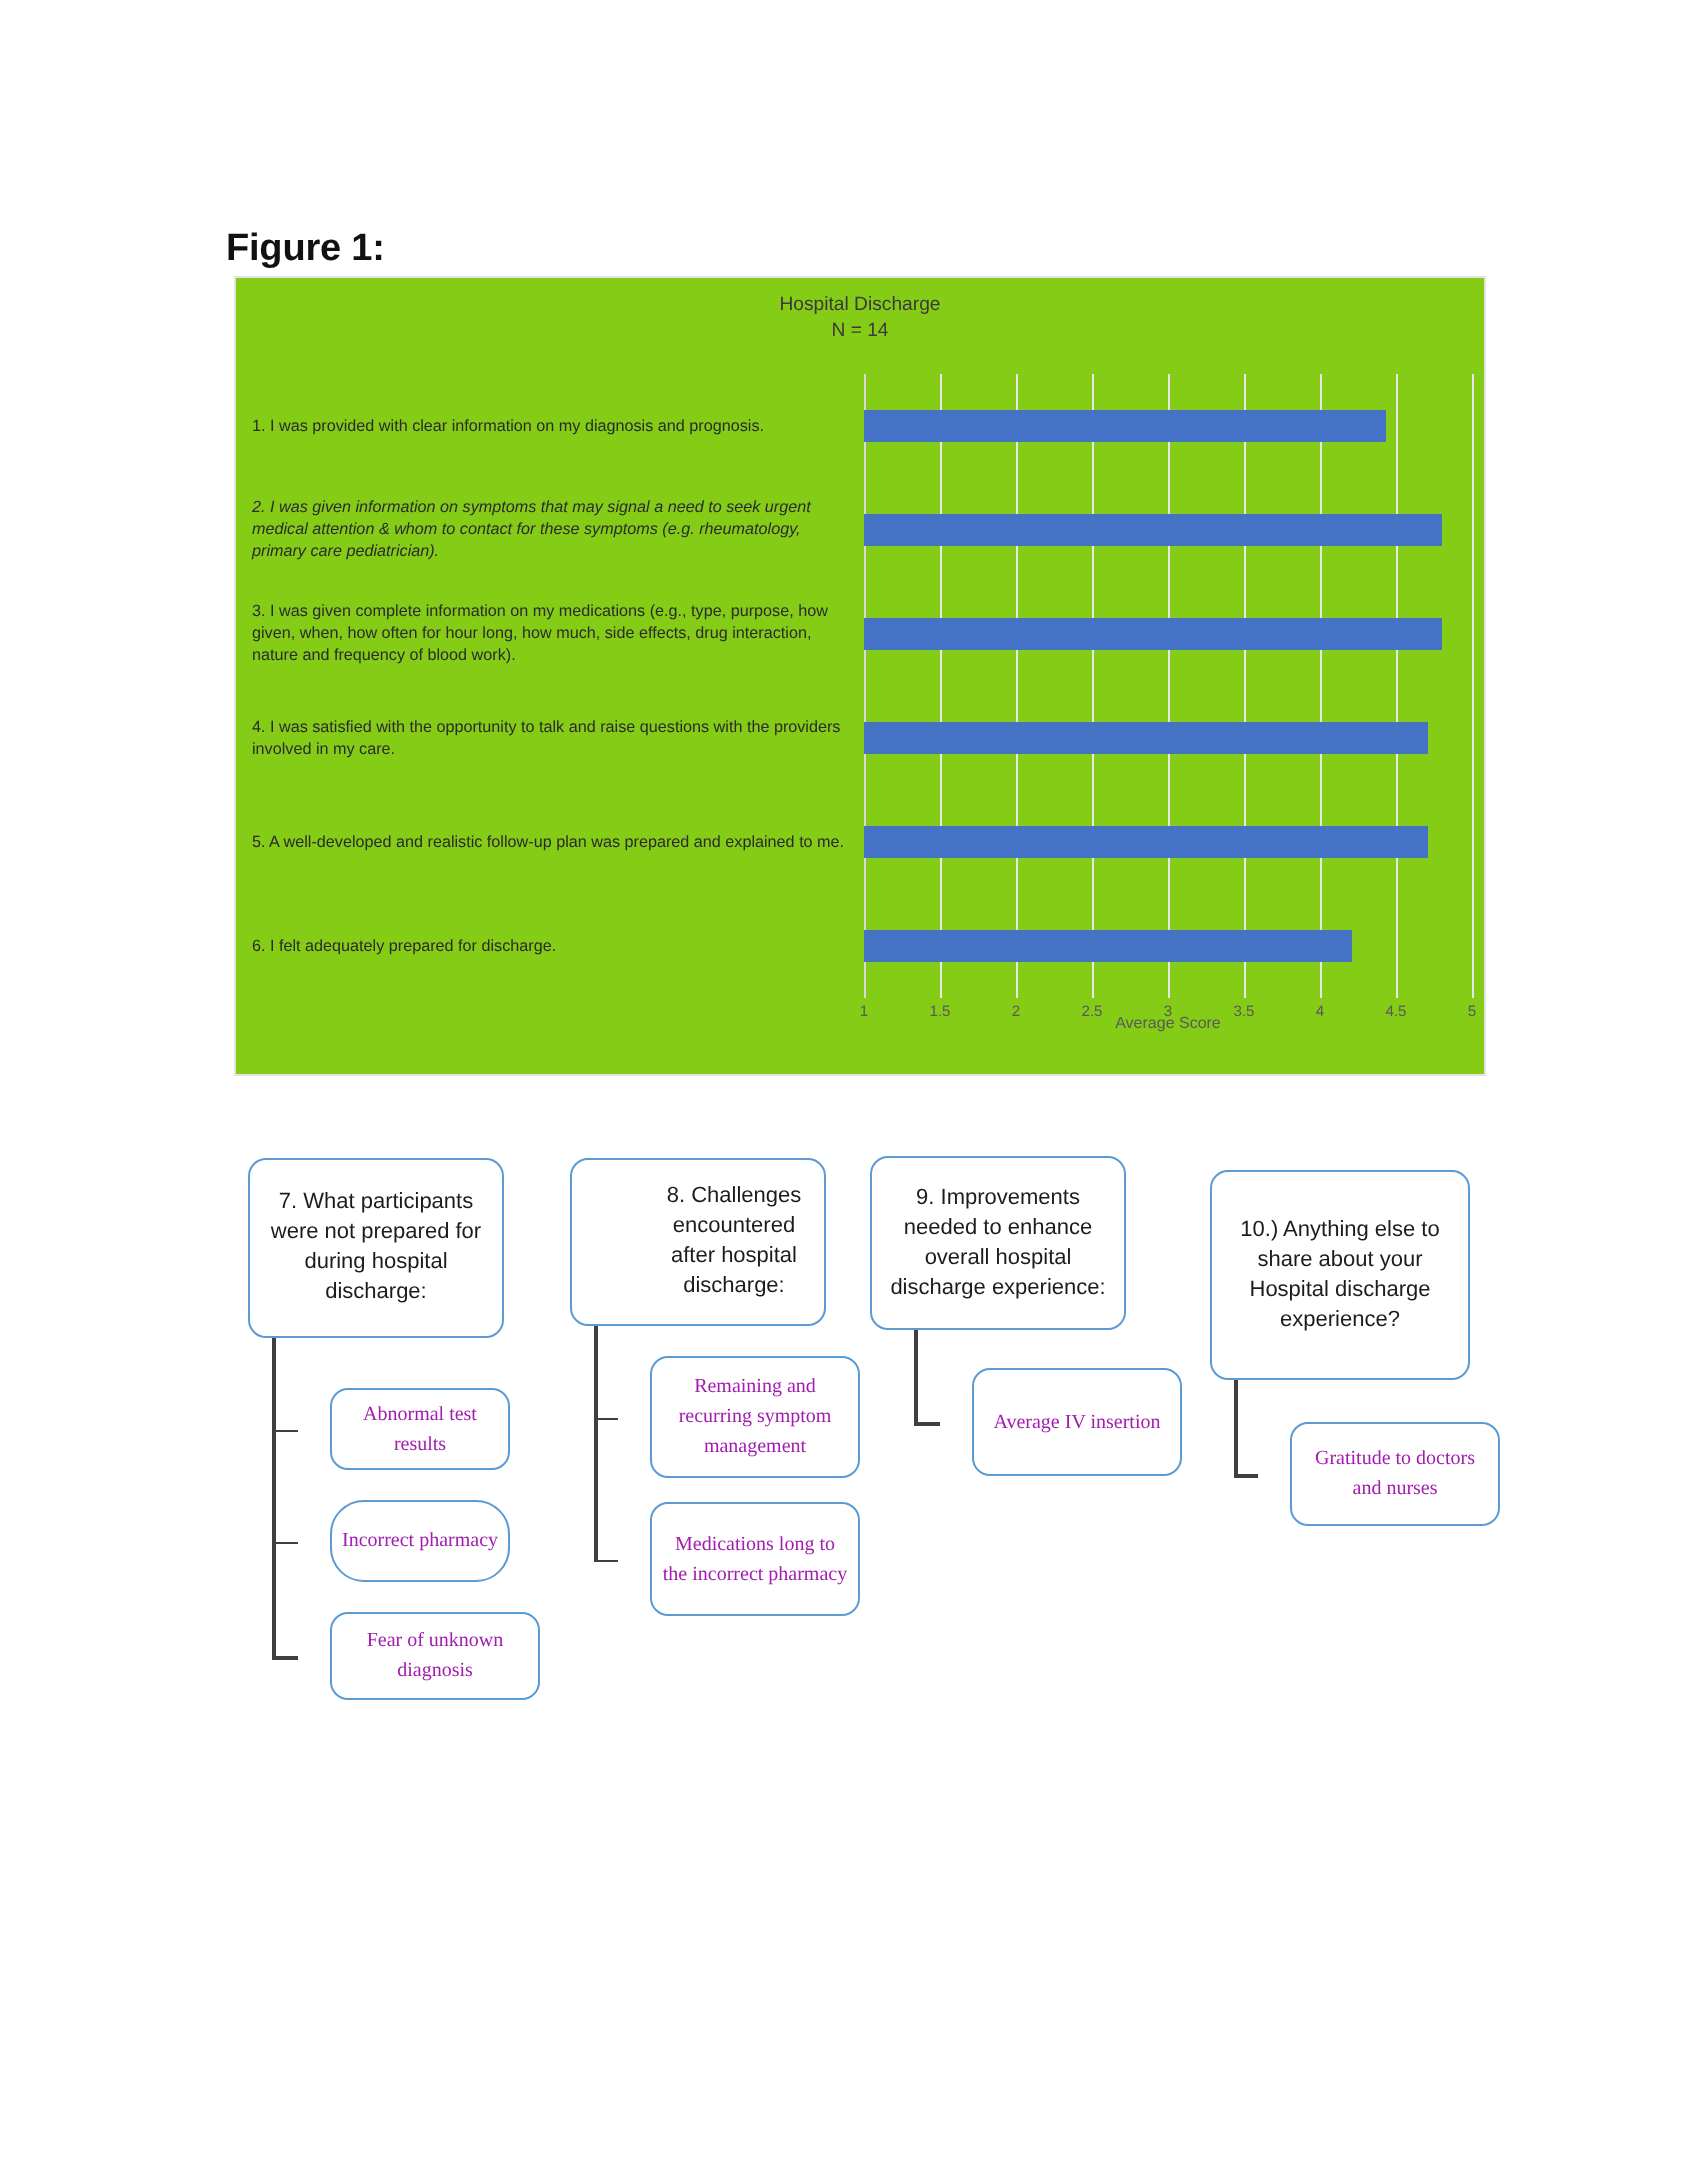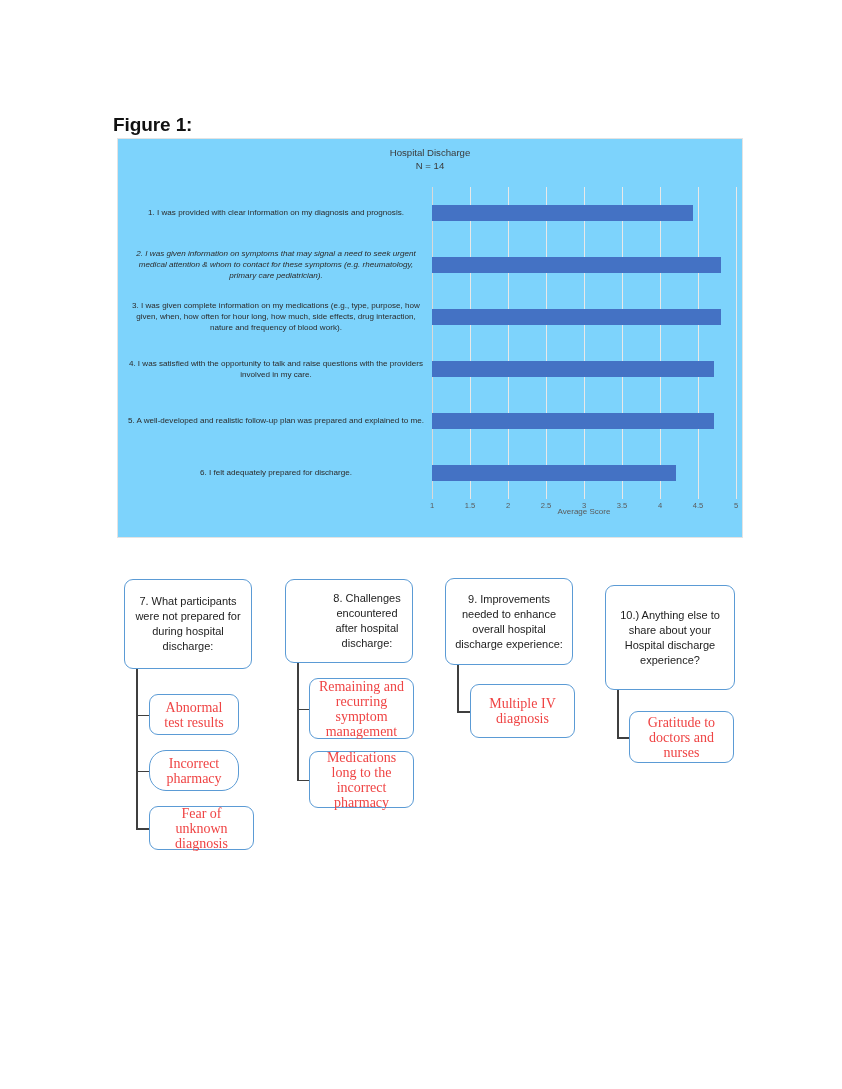--- a/index.html
+++ b/index.html
@@ -28,21 +28,21 @@
   }
 
   
   .chart-frame {
     position: absolute;
     left: 117px;
     top: 138px;
     width: 626px;
     height: 400px;
     border: 1px solid #e3e3e3;
-    background: #7dd3fc;
+    background: #84cc16;
     box-sizing: border-box;
   }
   .chart-title {
     position: absolute;
     left: 0;
     top: 7px;
     width: 100%;
     text-align: center;
     font-size: 9.6px;
     color: #3a3a3a;
@@ -78,21 +78,20 @@
     top: 18px;
     height: 16px;
     background: #4472c4;
   }
 
   .cat-label {
     position: absolute;
     right: 100%;
     width: 300px;
     margin-right: 6px;
-    text-align: center;
     font-size: 8.1px;
     line-height: 11.2px;
     color: #2b2b2b;
     top: 50%;
     transform: translateY(-50%);
   }
 
   .tick-label {
     position: absolute;
     top: 314px;
@@ -134,24 +133,25 @@
   }
   .node.parent {
     font-family: "Liberation Sans", sans-serif;
     font-size: 11px;
     line-height: 15px;
     color: #1c1c1c;
     padding: 4px 6px;
   }
   .node.child {
     font-family: "Liberation Serif", serif;
-    font-size: 14px;
+    font-size: 10px;
     line-height: 15px;
-    color: #ef4444;
+    color: #a21caf;
     padding: 3px 5px;
+    margin-left: 16px;
   }
   .connector-v {
     position: absolute;
     width: 1.6px;
     background: #3f3f3f;
   }
   .connector-h {
     position: absolute;
     height: 1.6px;
     background: #3f3f3f;
@@ -227,21 +227,21 @@
     <div class="connector-h" style="left: 136px; top: 770.5px; width: 13px;"></div>
     <div class="node child" style="left: 149px; top: 750px; width: 90px; height: 41px; border-radius: 17px;">Incorrect pharmacy</div>
     <div class="connector-h" style="left: 136px; top: 828px; width: 13px;"></div>
     <div class="node child" style="left: 149px; top: 806px; width: 105px; height: 44px;">Fear of unknown diagnosis</div>
     <div class="node parent" style="left: 285px; top: 579px; width: 128px; height: 84px; padding-left: 42px;">8. Challenges encountered after hospital discharge:</div>
     <div class="connector-v" style="left: 297px; top: 663px; height: 116.5px;"></div>
     <div class="connector-h" style="left: 297px; top: 708.5px; width: 12px;"></div>
     <div class="node child" style="left: 309px; top: 678px; width: 105px; height: 61px;">Remaining and recurring symptom management</div>
     <div class="connector-h" style="left: 297px; top: 779.5px; width: 12px;"></div>
     <div class="node child" style="left: 309px; top: 751px; width: 105px; height: 57px;">Medications long to the incorrect pharmacy</div>
-    <div class="node parent" style="left: 445px; top: 578px; width: 128px; height: 87px; text-align: center;">9. Improvements needed to enhance overall hospital discharge experience:</div>
+    <div class="node parent" style="left: 435px; top: 578px; width: 128px; height: 87px; text-align: center;">9. Improvements needed to enhance overall hospital discharge experience:</div>
     <div class="connector-v" style="left: 457px; top: 665px; height: 46px;"></div>
     <div class="connector-h" style="left: 457px; top: 711px; width: 13px;"></div>
-    <div class="node child" style="left: 470px; top: 684px; width: 105px; height: 54px;">Multiple IV diagnosis</div>
+    <div class="node child" style="left: 470px; top: 684px; width: 105px; height: 54px;">Average IV insertion</div>
     <div class="node parent" style="left: 605px; top: 585px; width: 130px; height: 105px;">10.) Anything else to share about your Hospital discharge experience?</div>
     <div class="connector-v" style="left: 617px; top: 690px; height: 47px;"></div>
     <div class="connector-h" style="left: 617px; top: 737px; width: 12px;"></div>
     <div class="node child" style="left: 629px; top: 711px; width: 105px; height: 52px;">Gratitude to doctors and nurses</div>
   </div>
 
 </body></html>

